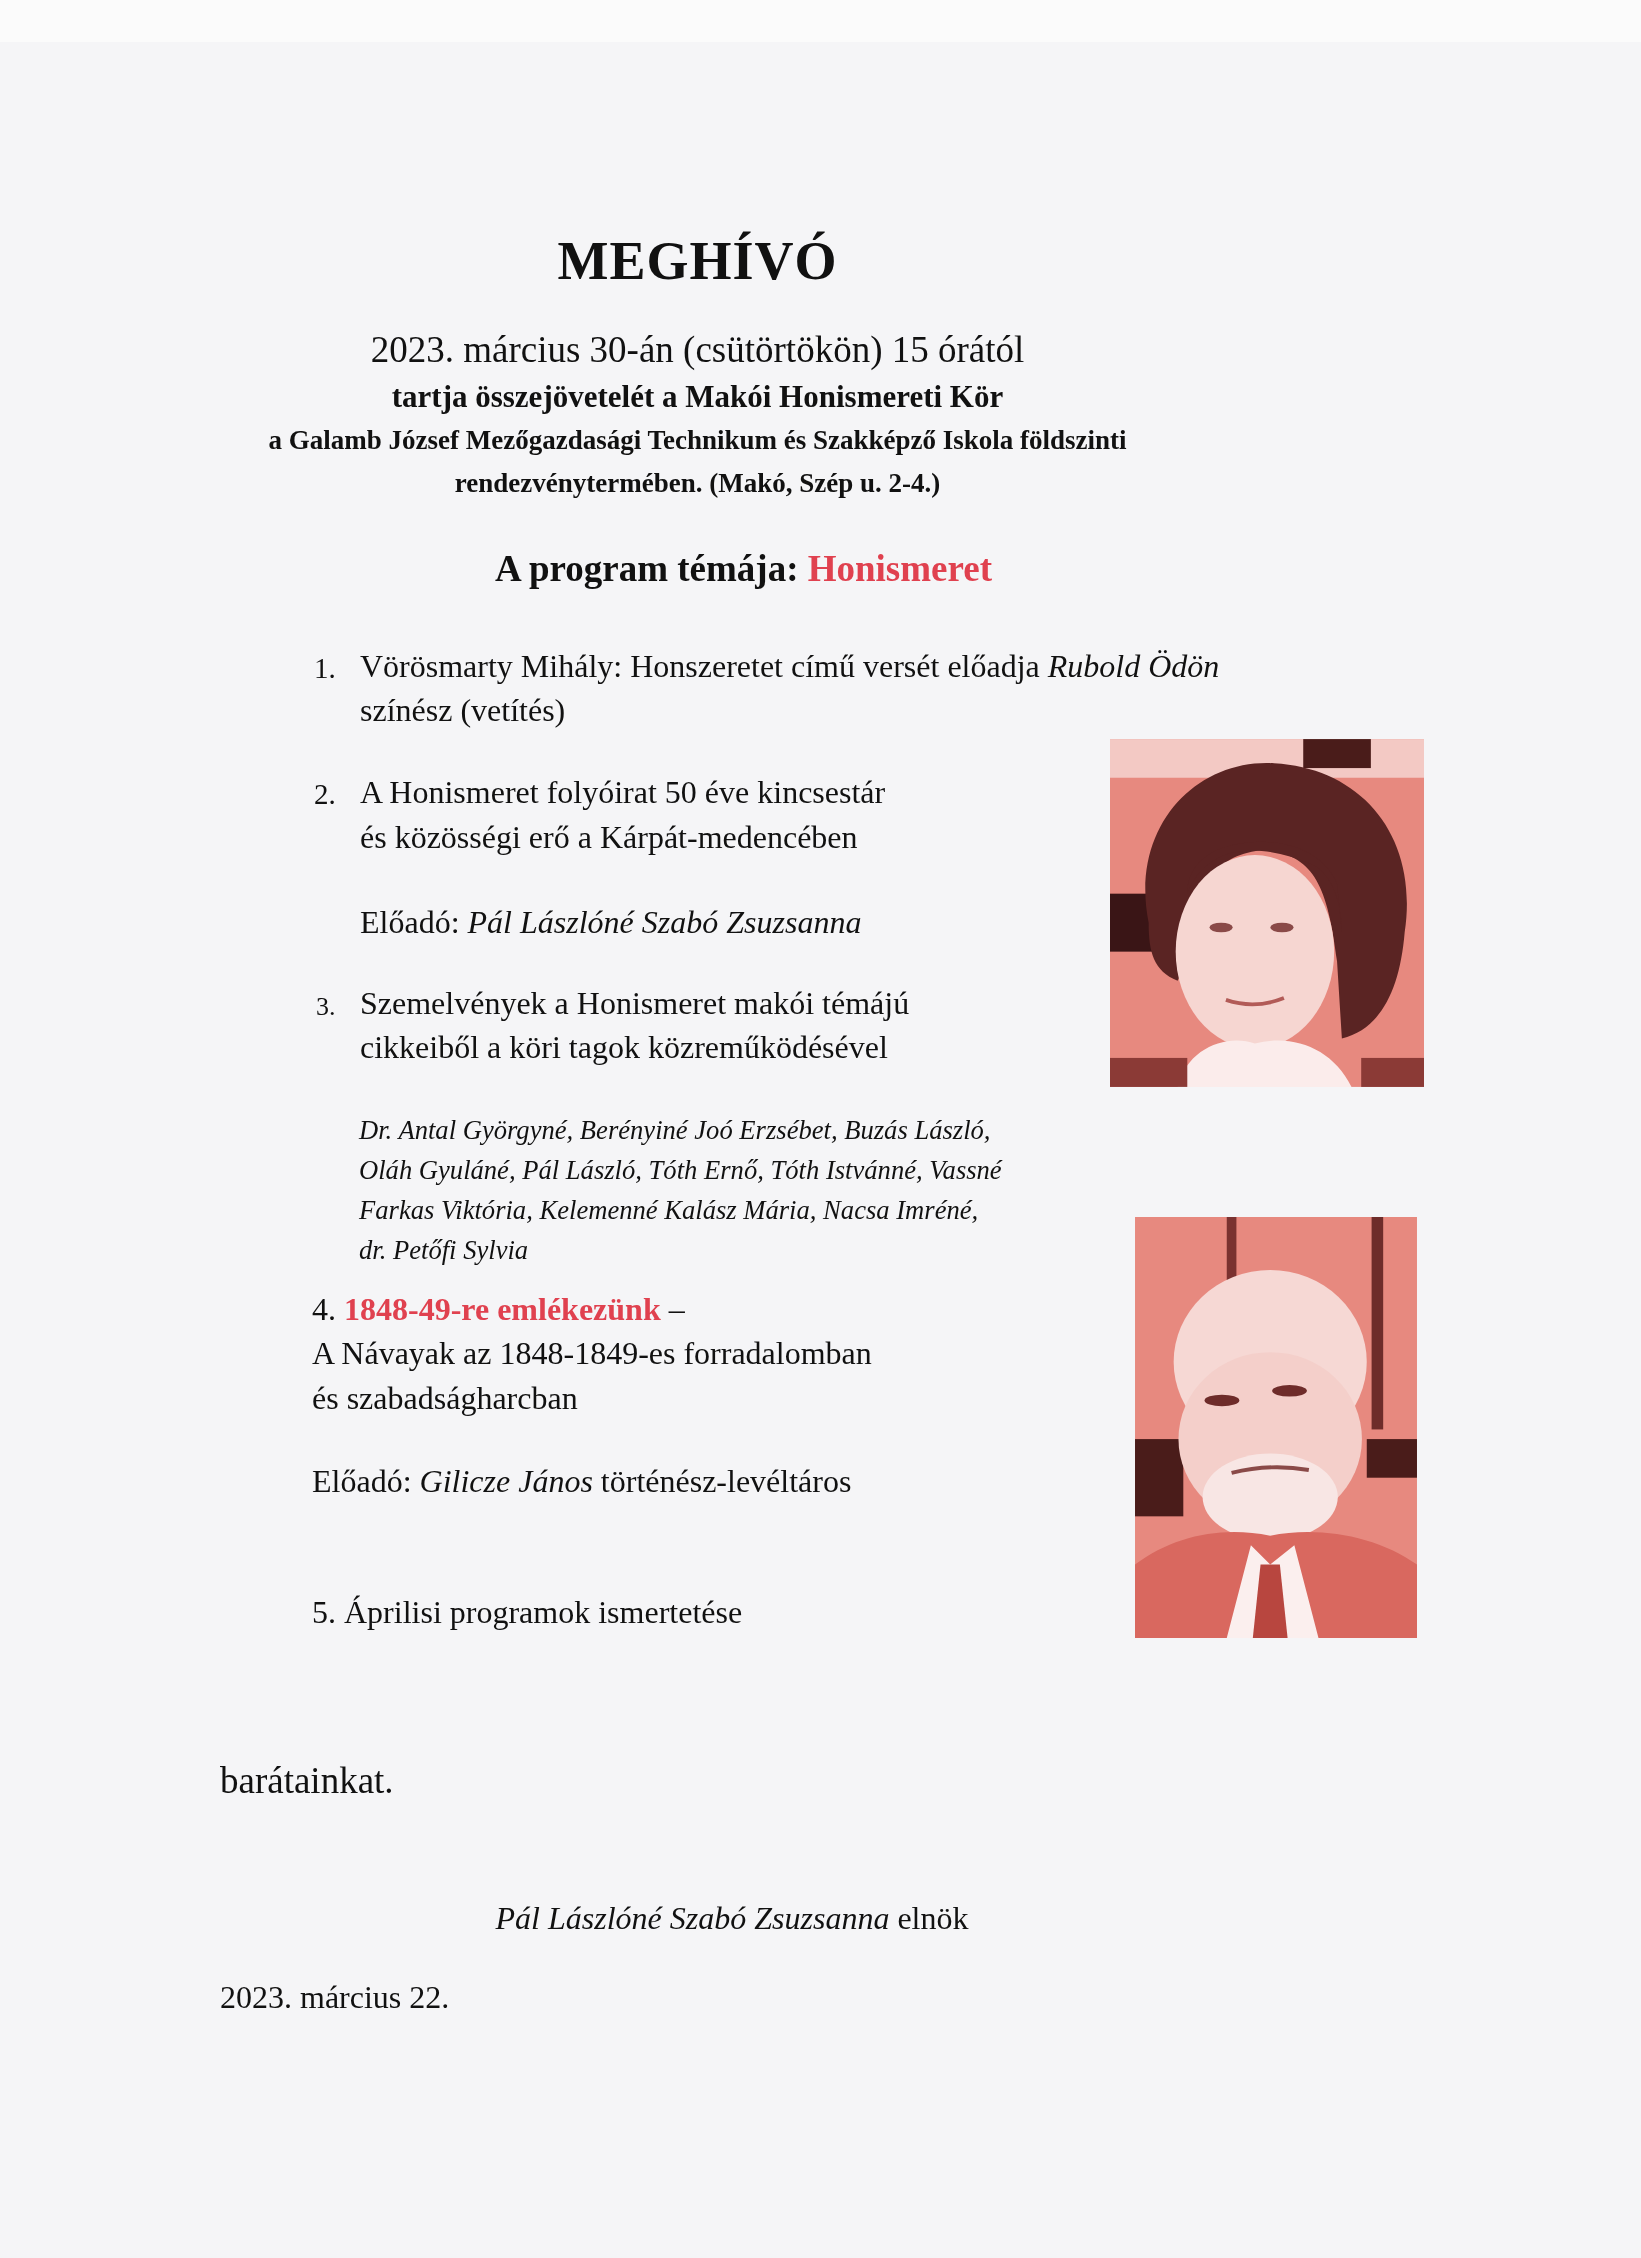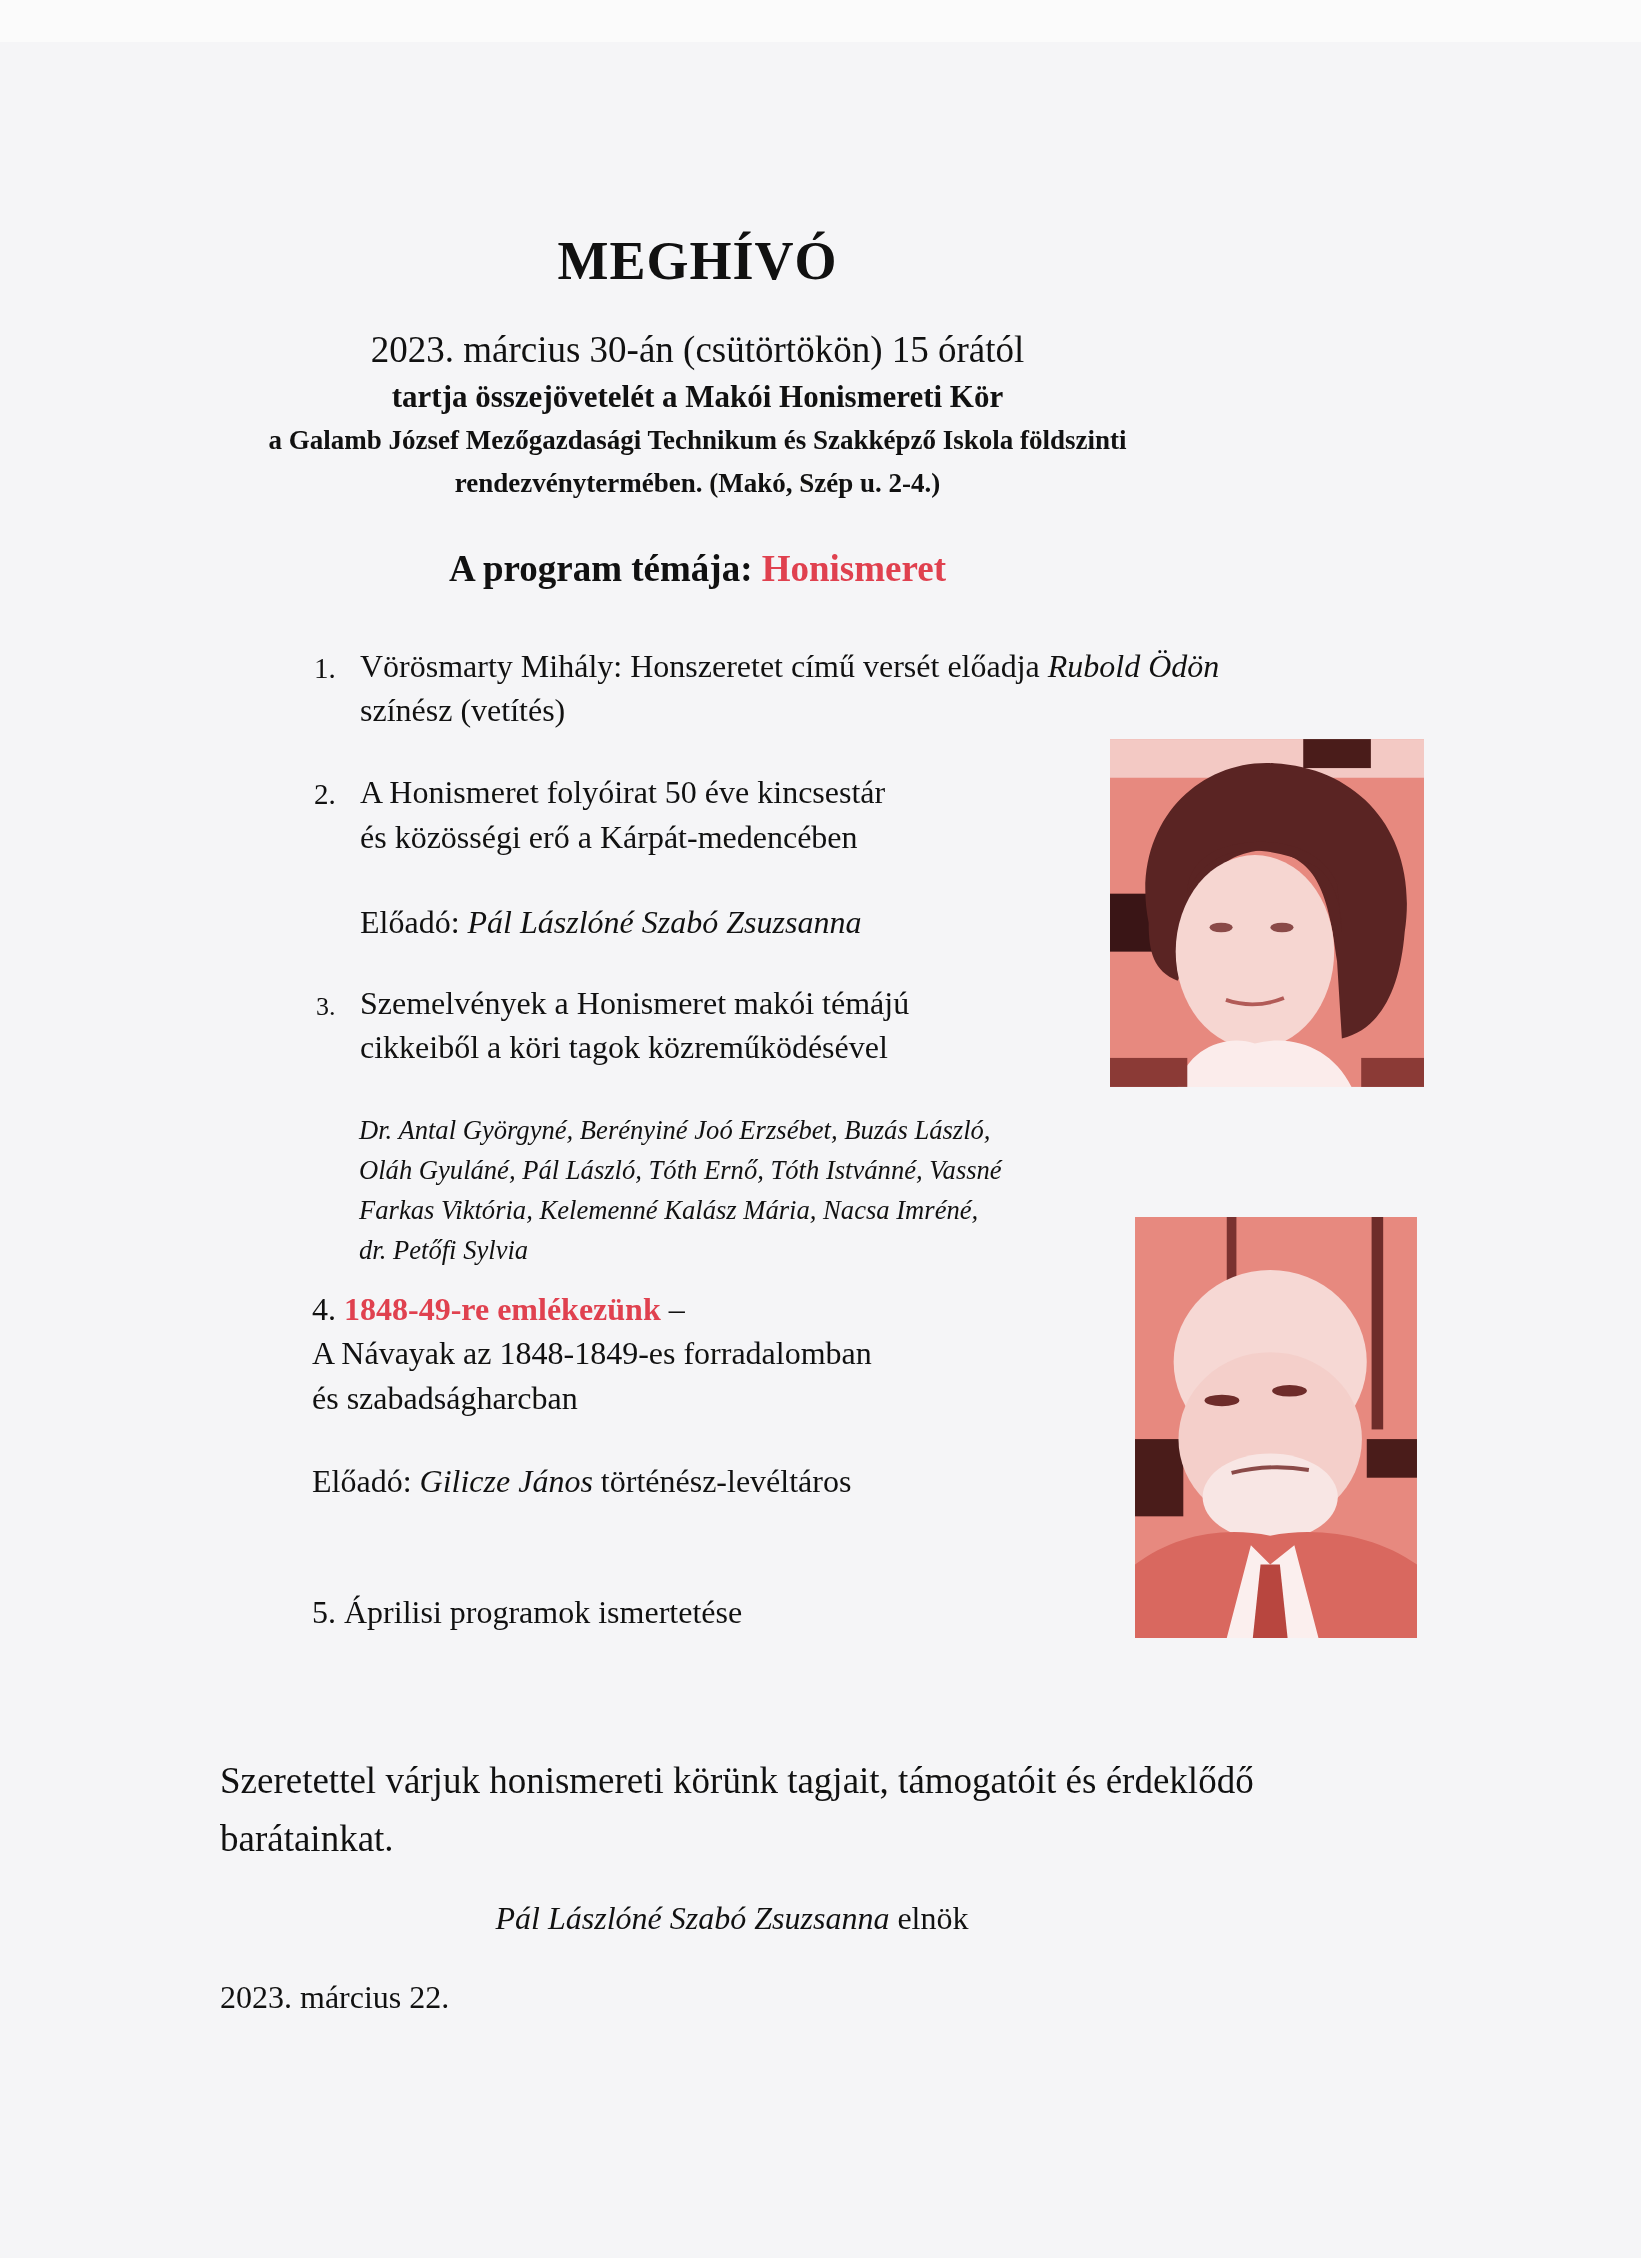--- a/index.html
+++ b/index.html
@@ -13,21 +13,21 @@
   .abs { position:absolute; white-space:nowrap; }
   .center { left:0; width:1395px; text-align:center; }
   .b { font-weight:bold; }
   .i { font-style:italic; }
   .red { color:#e0414f; }
   .title { top:230px; font-size:54px; font-weight:bold; letter-spacing:1px; }
   .date-line { top:328px; font-size:37px; font-weight:normal; }
   .org-line { top:379px; font-size:31px; font-weight:bold; }
   .venue1 { top:425px; font-size:27px; font-weight:bold; }
   .venue2 { top:468px; font-size:27px; font-weight:bold; }
-  .prog { top:547px; font-size:37px; font-weight:bold; }
+  .prog { top:547px; font-size:37px; font-weight:bold;padding-left:46px; }
   .item { font-size:32px; }
   .num { position:absolute; font-size:29px; }
   .names { left:311px; font-size:26.6px; font-style:italic; line-height:40px; }
   .closing { left:220px; font-size:37px; line-height:58px; }
   .sig { top:1900px; left:0; width:1464px; text-align:center; font-size:32px; }
   .footdate { left:220px; top:1979px; font-size:32px; }
   .photo { position:absolute; overflow:hidden; }
   .photo svg { display:block; }
 </style>
 </head>
@@ -120,21 +120,20 @@
     <ellipse cx="90" cy="190" rx="18" ry="6" fill="#6e2c2a"></ellipse>
     <ellipse cx="160" cy="180" rx="18" ry="6" fill="#6e2c2a"></ellipse>
     <path d="M100 265 Q140 255 180 262" stroke="#8a4a48" stroke-width="4" fill="none"></path>
     <path d="M0 436 L0 360 C40 330 90 320 140 330 C190 320 250 330 292 360 L292 436 Z" fill="#d9685f"></path>
     <path d="M95 436 L120 340 L140 360 L165 340 L190 436 Z" fill="#fbefee"></path>
     <path d="M130 360 L150 360 L158 436 L122 436 Z" fill="#b8463f"></path>
   </svg>
 </div>
 
 <div class="abs closing" style="top:1752px;">
-  <div>Szeretettel várjuk honismereti körünk tagjait, támogatóit és érdeklődő</div>
   <div>barátainkat.</div>
 </div>
 
 <div class="abs sig">
   <span class="i">Pál Lászlóné Szabó Zsuzsanna</span><span> elnök</span>
 </div>
 
 <div class="abs footdate">2023. március 22.</div>
 
 

